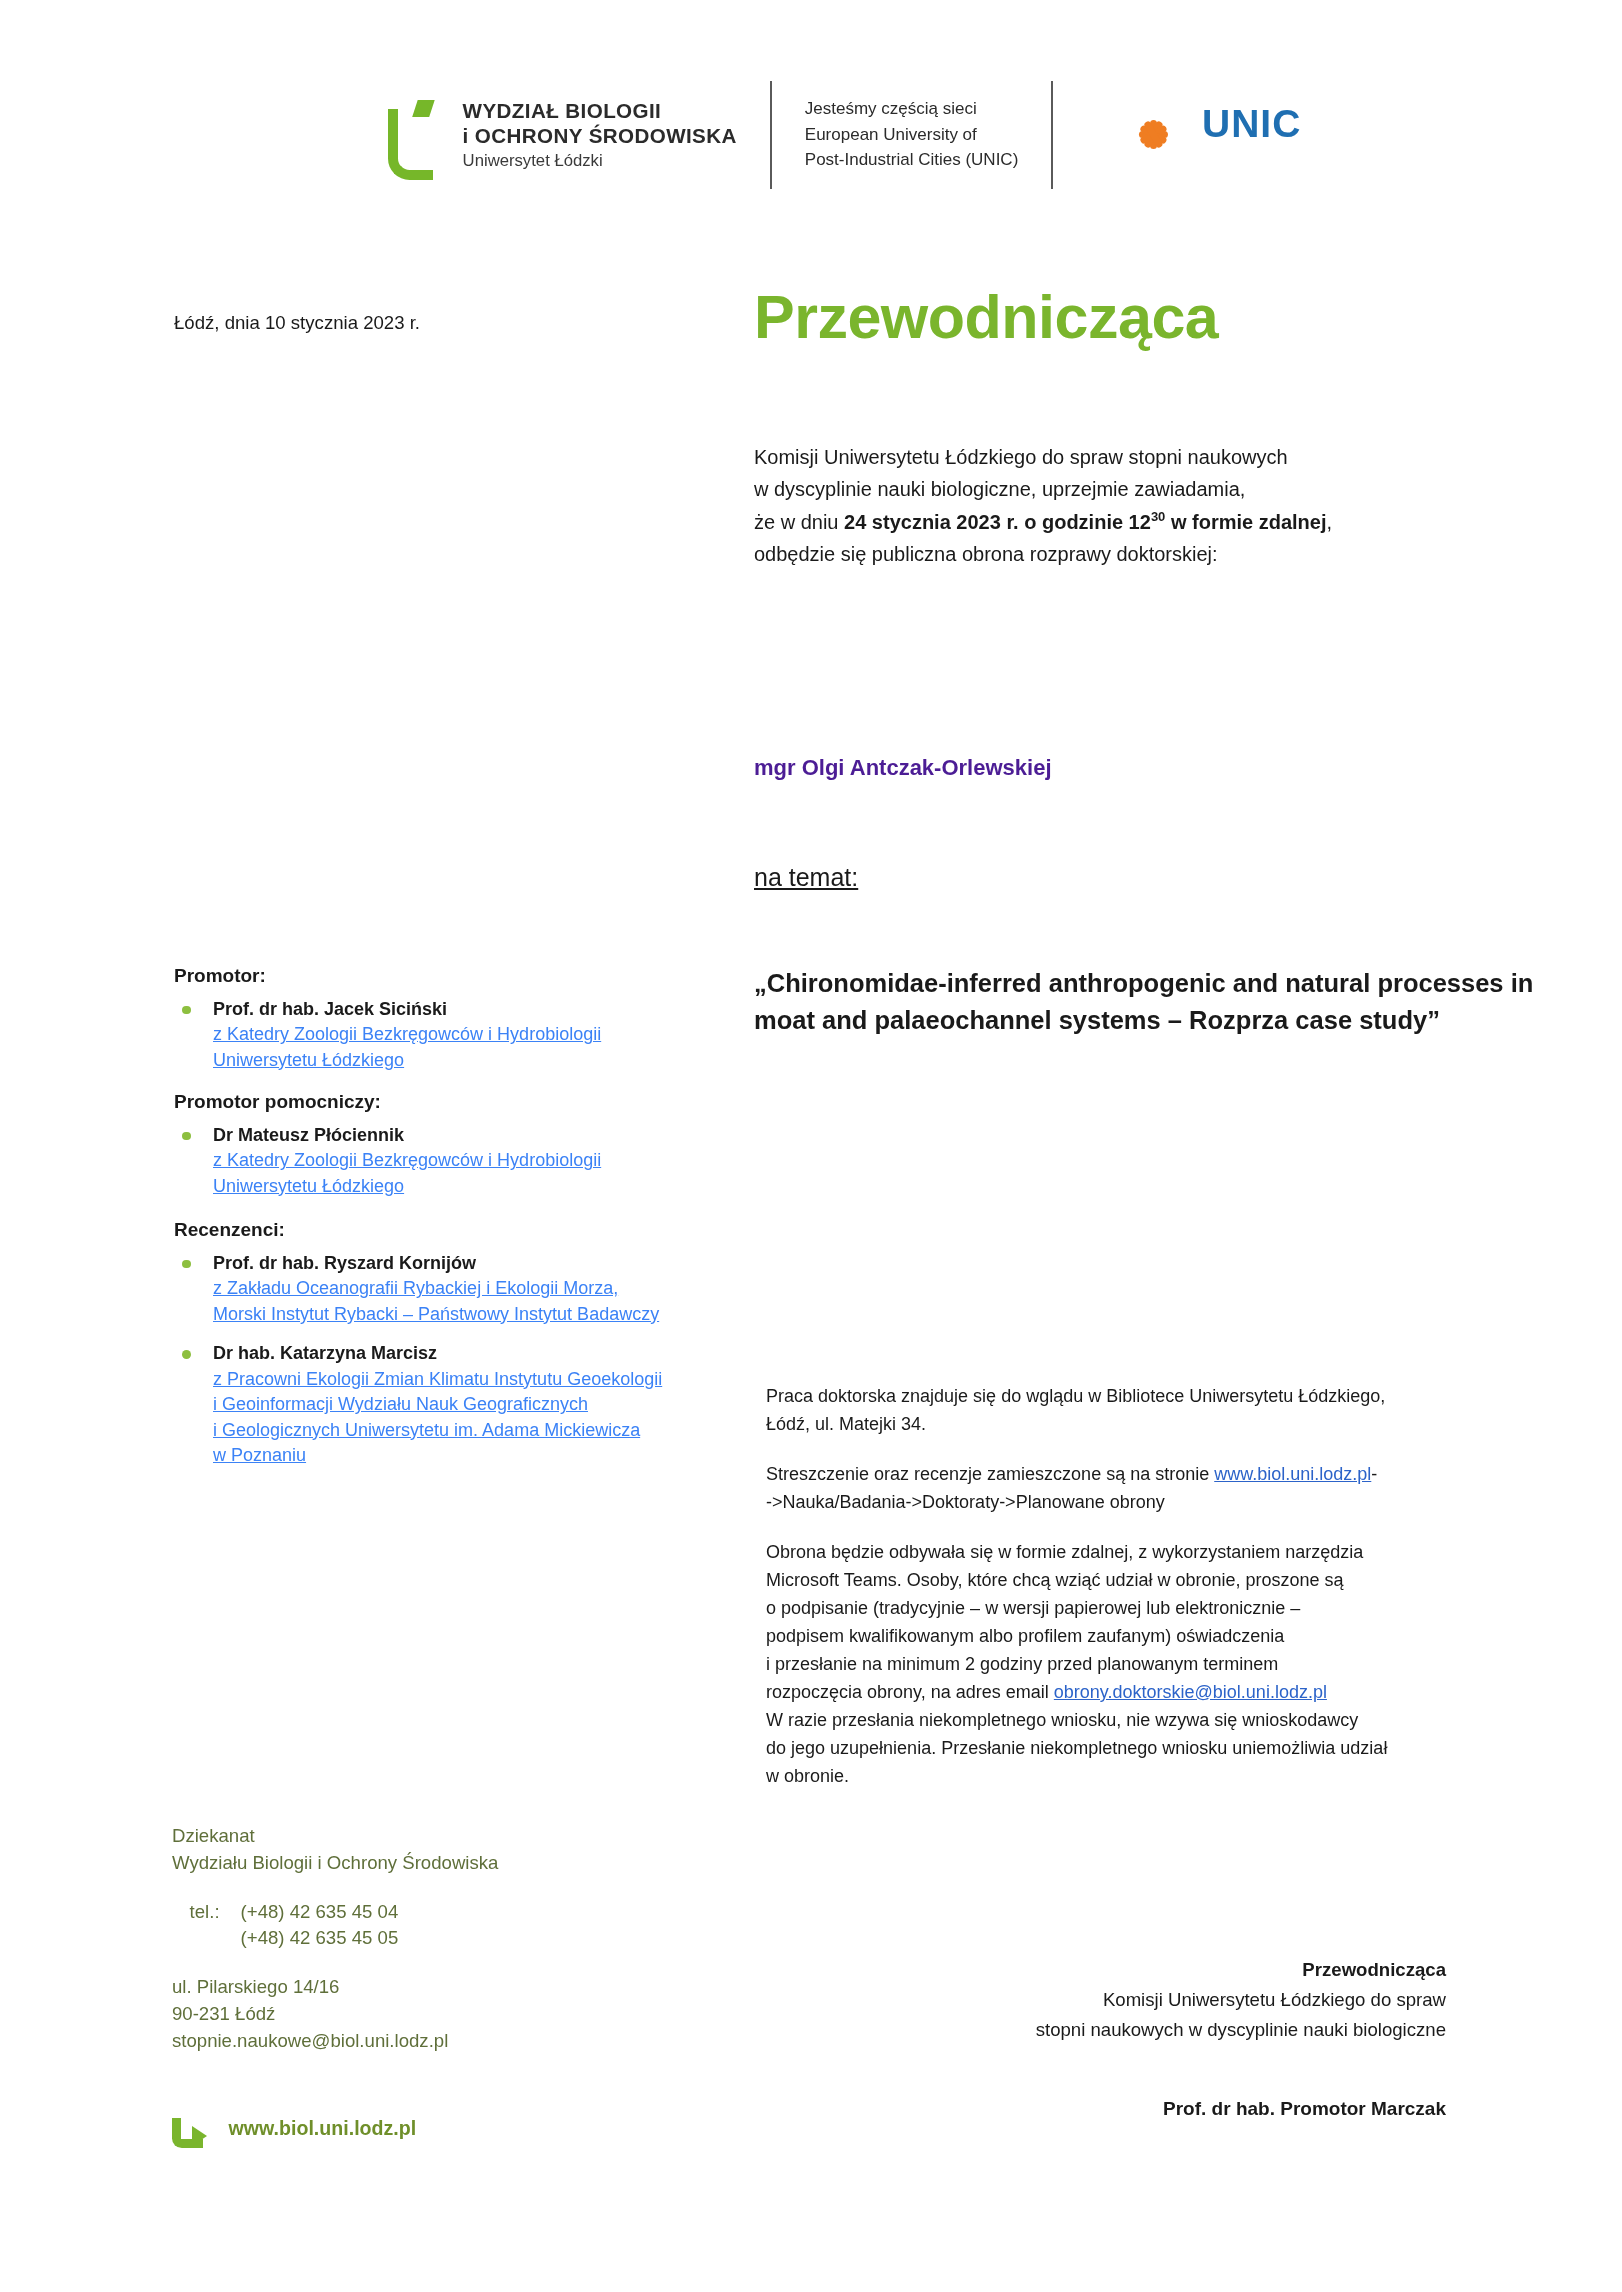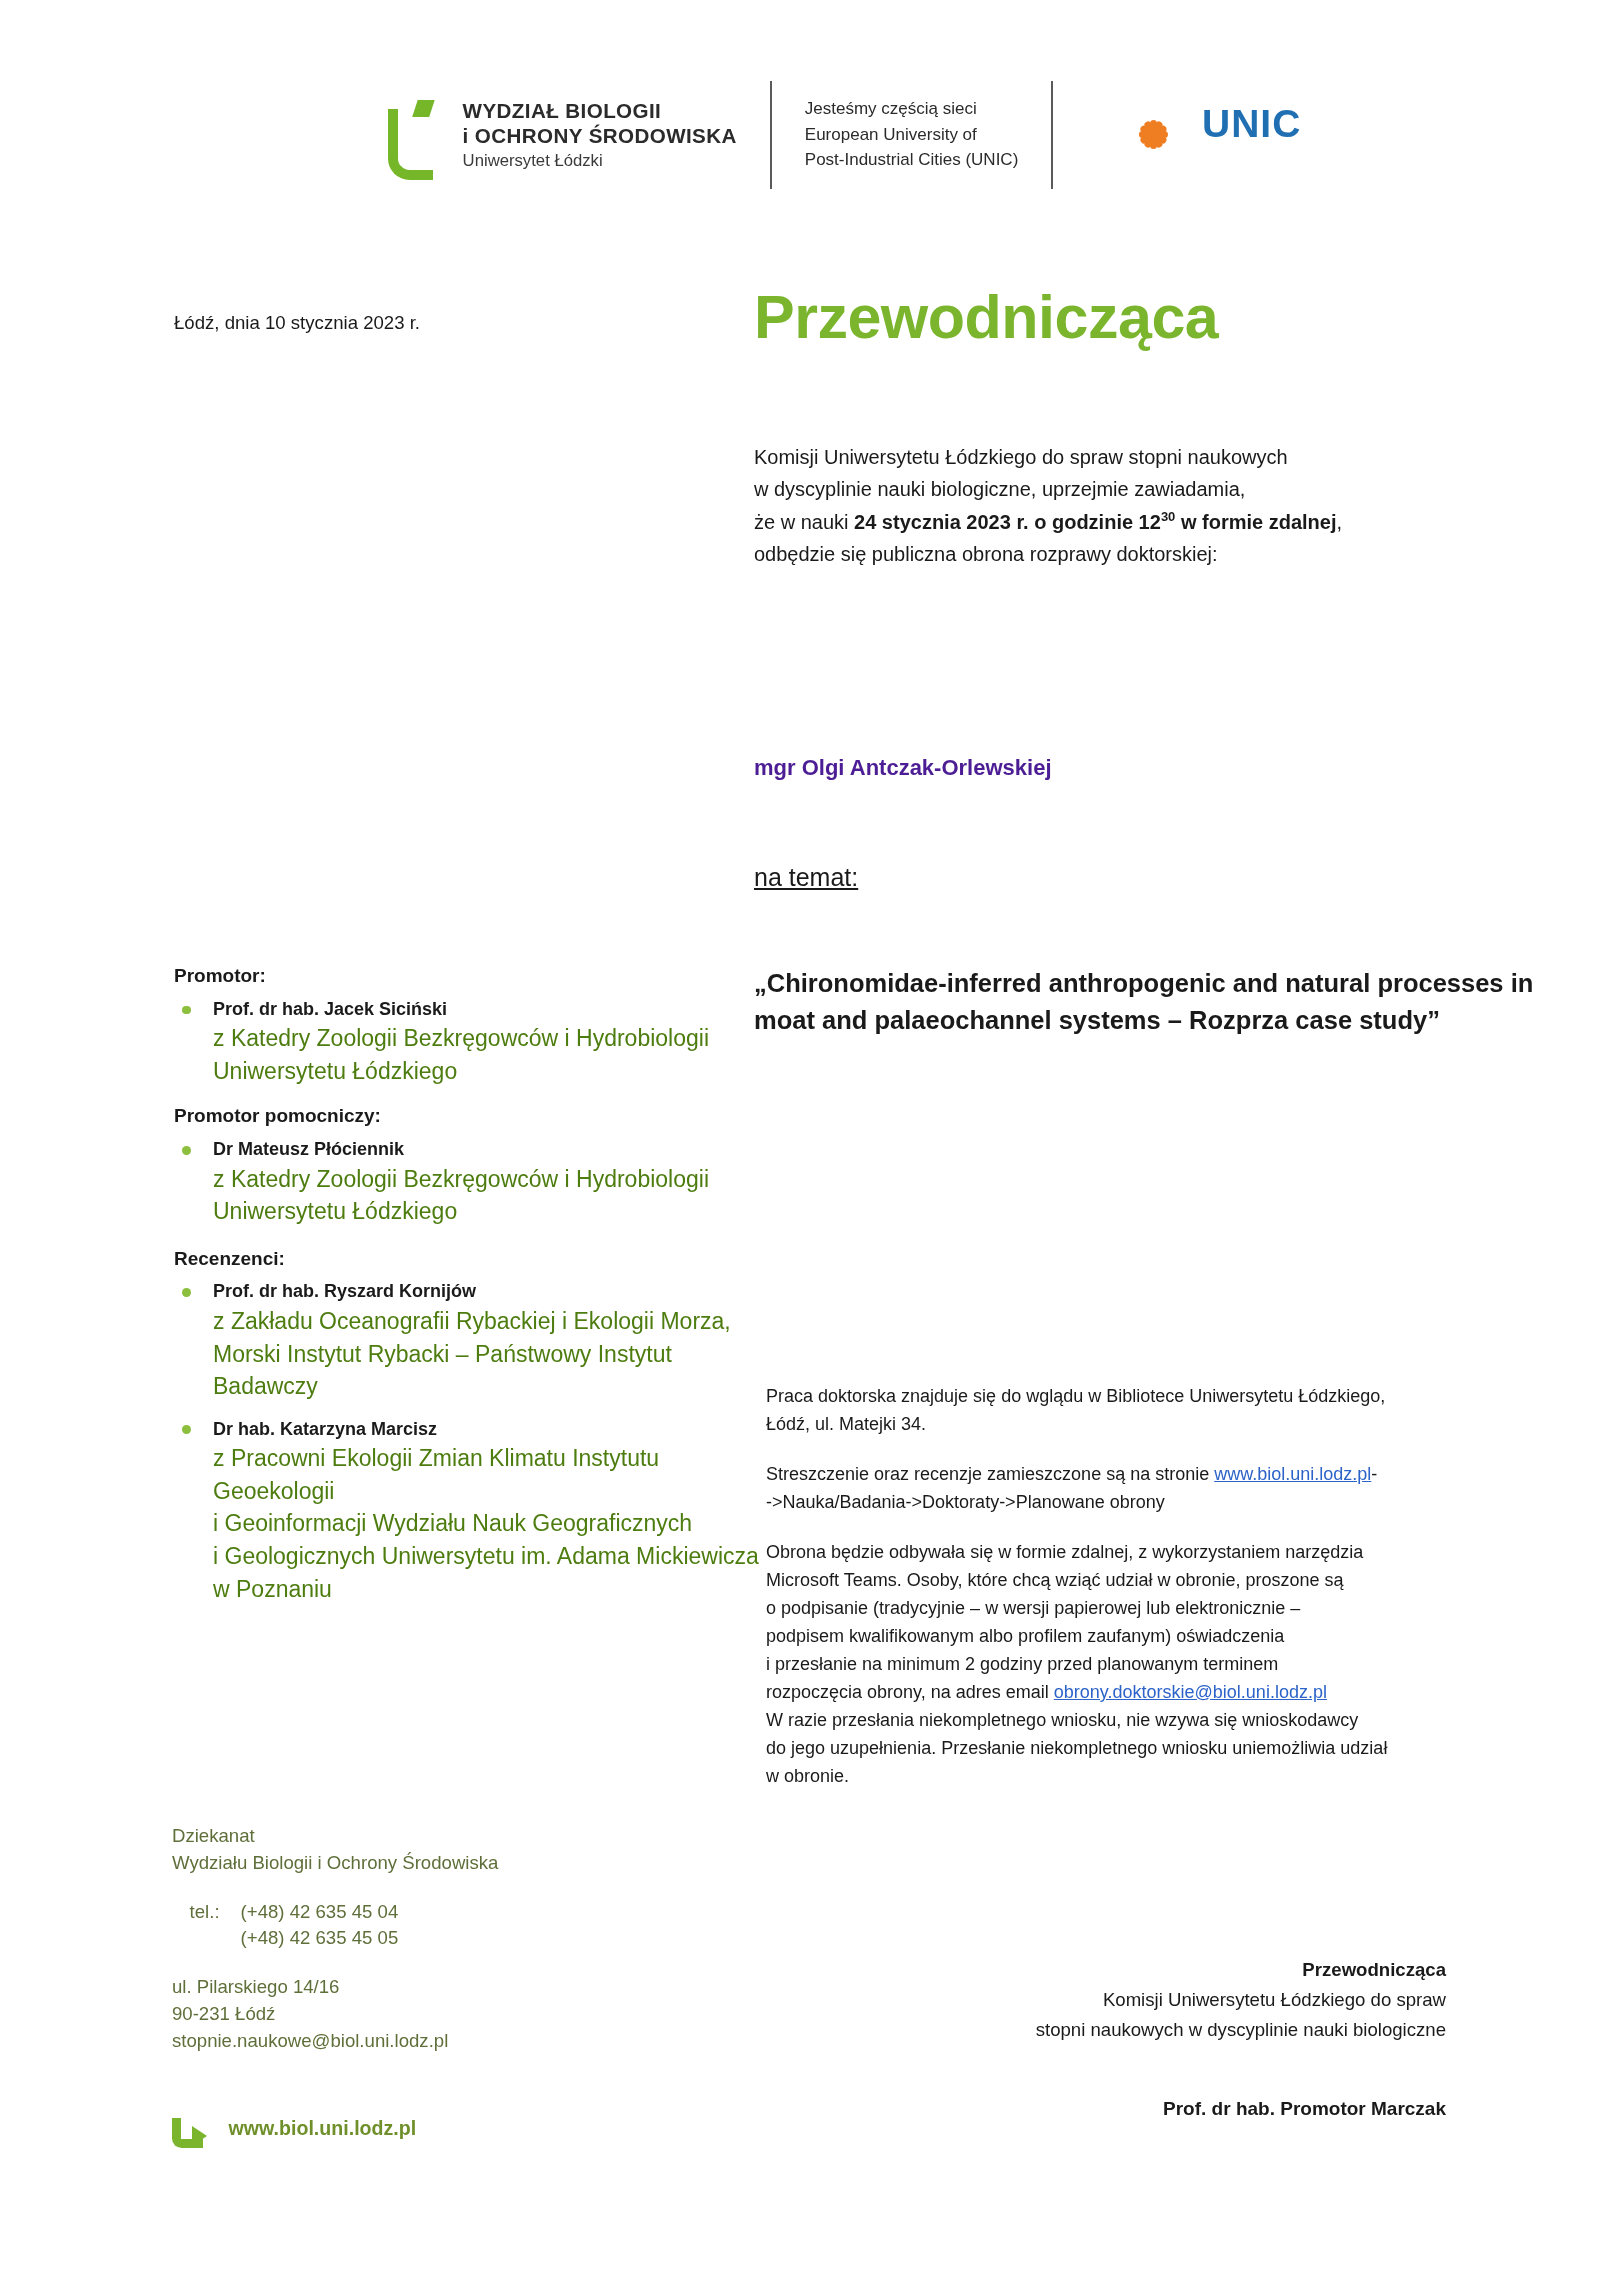--- a/index.html
+++ b/index.html
@@ -151,22 +151,23 @@
     width: 8.8px;
     height: 8.8px;
     border-radius: 50%;
     background: #8dbf3f;
   }
   .person .pname {
     font-weight: bold;
     font-size: 18px;
   }
   .person .paff {
-    font-size: 23px;
-    color: #4d7c0f;
+    font-size: 18px;
+    color: #3b82f6;
+    text-decoration: underline;
   }
   .gap-after {
     margin-bottom: 13.7px;
   }
 
   
   .title-big {
     position: absolute;
     left: 686px;
     top: 282px;
@@ -343,21 +344,21 @@
   </div>
 
   <div class="date-line">Łódź, dnia 10 stycznia 2023 r.</div>
 
   <div class="title-big">Przewodnicząca</div>
 
   <div class="intro">
     <div>Komisji Uniwersytetu Łódzkiego do spraw stopni naukowych</div>
     <div>w dyscyplinie nauki biologiczne, uprzejmie zawiadamia,</div>
     <div>
-      <span>że w nauki </span><b><span>24 stycznia 2023 r. o godzinie 12</span><sup>30</sup><span> w formie zdalnej</span></b><span>,</span>
+      <span>że w dniu </span><b><span>24 stycznia 2023 r. o godzinie 12</span><sup>30</sup><span> w formie zdalnej</span></b><span>,</span>
     </div>
     <div>odbędzie się publiczna obrona rozprawy doktorskiej:</div>
   </div>
 
   <div class="candidate">mgr Olgi Antczak-Orlewskiej</div>
   <div class="subject-label">na temat:</div>
   <div class="thesis-title">„Chironomidae-inferred anthropogenic and natural processes in moat and palaeochannel systems – Rozprza case study”</div>
 
   <div class="left-col">
 

